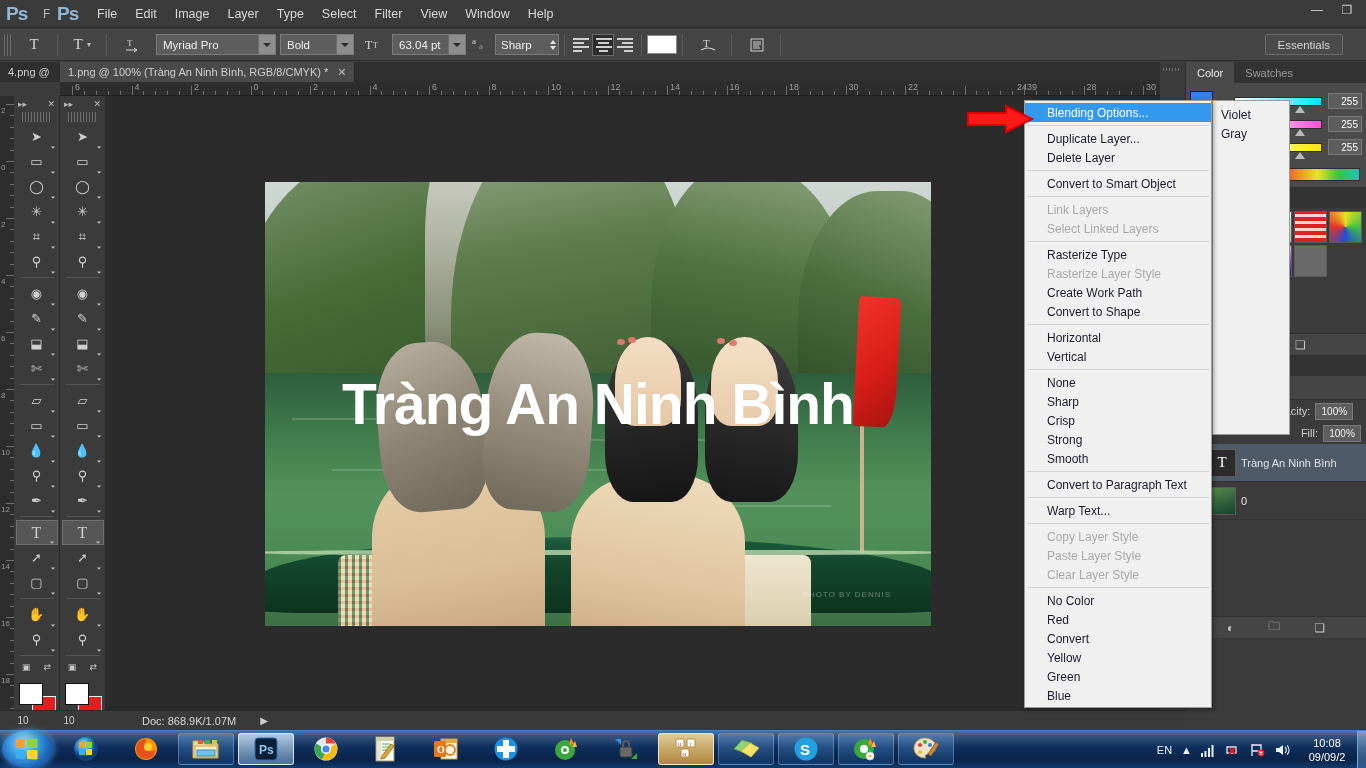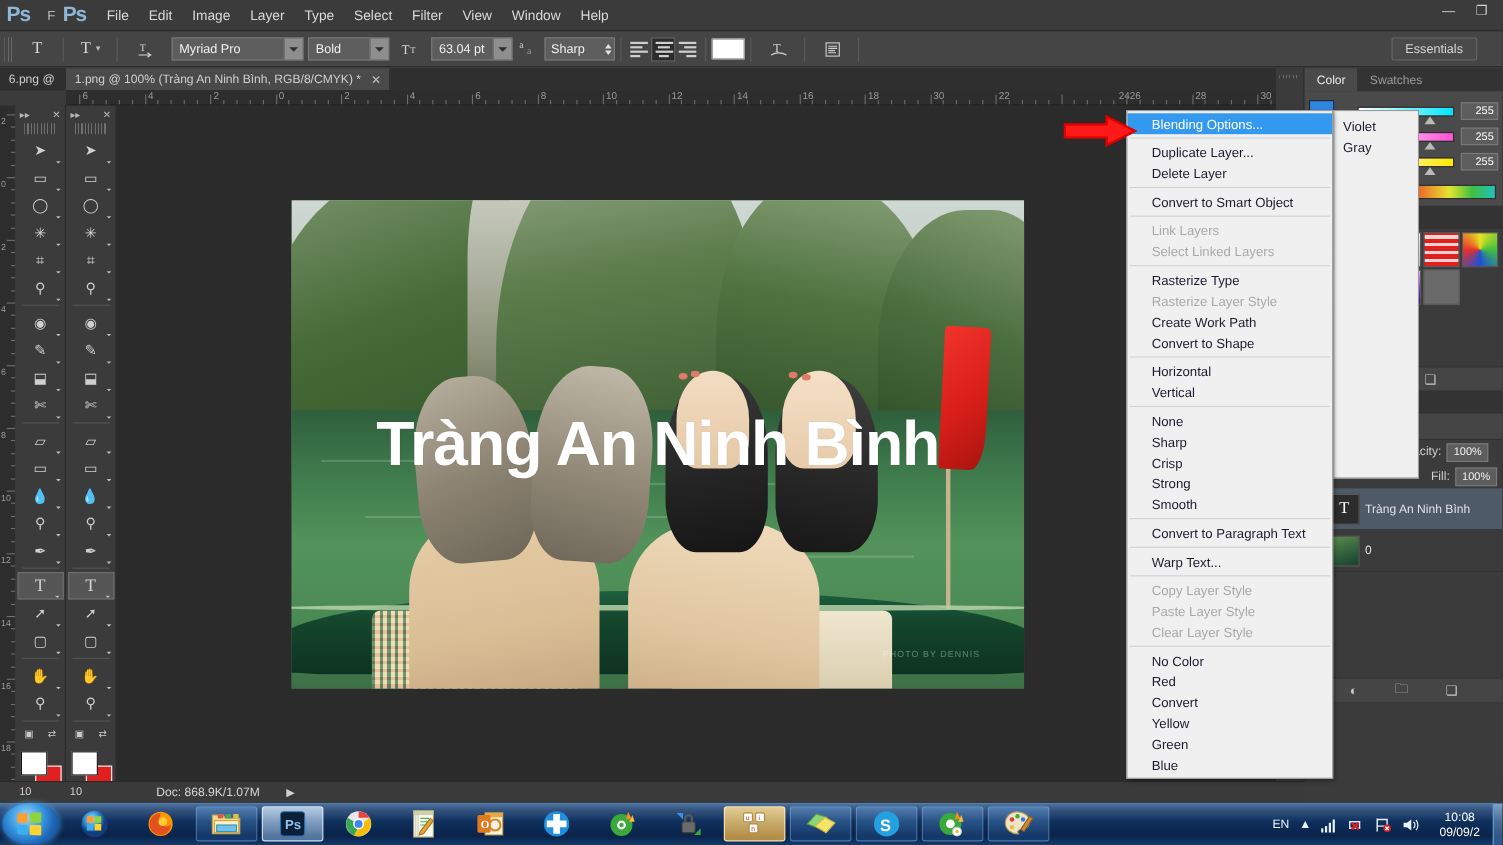--- a/index.html
+++ b/index.html
@@ -447,21 +447,21 @@
       <svg width="16" height="16" viewBox="0 0 16 16" aria-hidden="true">
         <rect x="2" y="2" width="12" height="12" fill="none" stroke="#cfcfcf"></rect>
         <path d="M4 5h8M4 7h8M4 9h6M4 11h7" stroke="#cfcfcf" stroke-width="1"></path>
       </svg>
     </div>
     <div class="ob-sep"></div>
   </div>
   <div class="essentials">Essentials</div>
 
   <div class="tabstrip">
-    <div class="tab back">6.png @</div>
+    <div class="tab back">4.png @</div>
     <div class="tab active">
       <span>1.png @ 100% (Tràng An Ninh Bình, RGB/8/CMYK) *</span>
       <span class="x">✕</span>
     </div>
   </div>
 
   <div class="hruler" id="hruler">
       <div class="tk" style="left: 12px; height: 9px;"></div>
       <div class="lb" style="left: 15px;">6</div>
       <div class="tk" style="left: 23.9px; height: 4px;"></div>
@@ -552,21 +552,21 @@
       <div class="tk" style="left: 868.8px; height: 4px;"></div>
       <div class="tk" style="left: 880.7px; height: 4px;"></div>
       <div class="tk" style="left: 892.6px; height: 4px;"></div>
       <div class="tk" style="left: 904.5px; height: 9px;"></div>
       <div class="lb" style="left: 957px;">24</div>
       <div class="tk" style="left: 916.4px; height: 4px;"></div>
       <div class="tk" style="left: 928.3px; height: 4px;"></div>
       <div class="tk" style="left: 940.2px; height: 4px;"></div>
       <div class="tk" style="left: 952.1px; height: 4px;"></div>
       <div class="tk" style="left: 964px; height: 9px;"></div>
-      <div class="lb" style="left: 967px;">26</div>
+      <div class="lb" style="left: 967px;">39</div>
       <div class="tk" style="left: 975.9px; height: 4px;"></div>
       <div class="tk" style="left: 987.8px; height: 4px;"></div>
       <div class="tk" style="left: 999.7px; height: 4px;"></div>
       <div class="tk" style="left: 1011.6px; height: 4px;"></div>
       <div class="tk" style="left: 1023.5px; height: 9px;"></div>
       <div class="lb" style="left: 1026.5px;">28</div>
       <div class="tk" style="left: 1035.4px; height: 4px;"></div>
       <div class="tk" style="left: 1047.3px; height: 4px;"></div>
       <div class="tk" style="left: 1059.2px; height: 4px;"></div>
       <div class="tk" style="left: 1071.1px; height: 4px;"></div>

